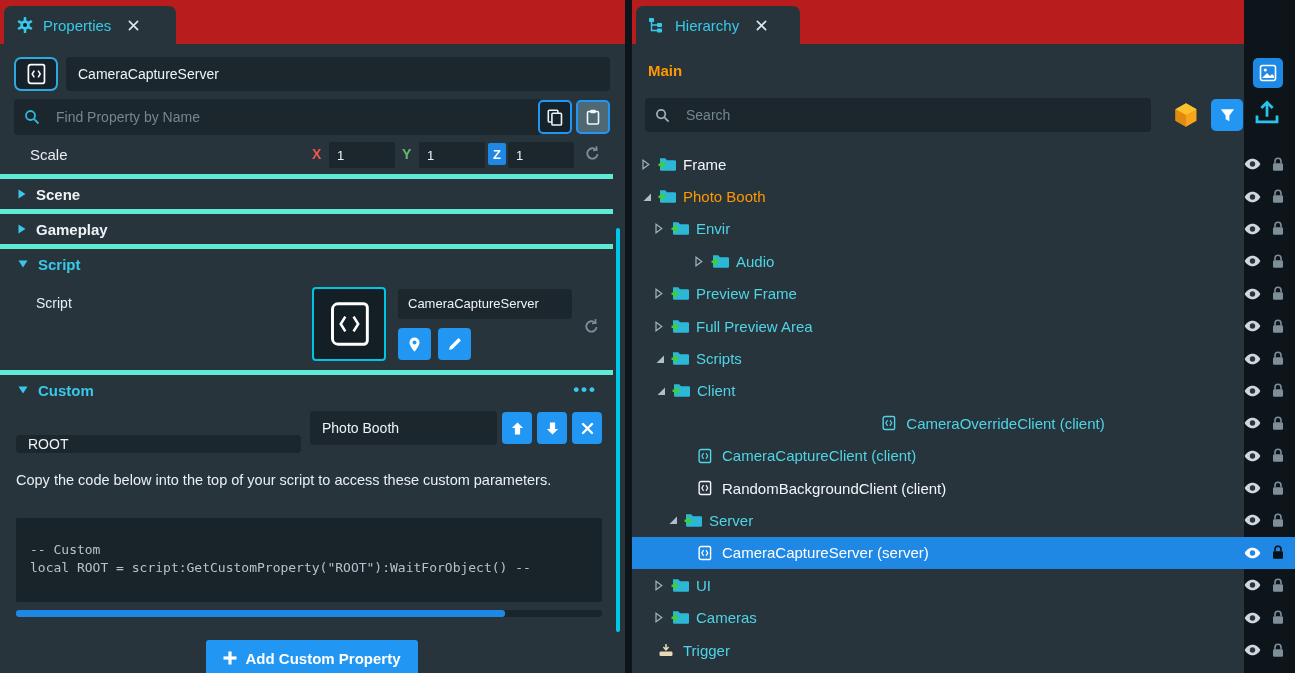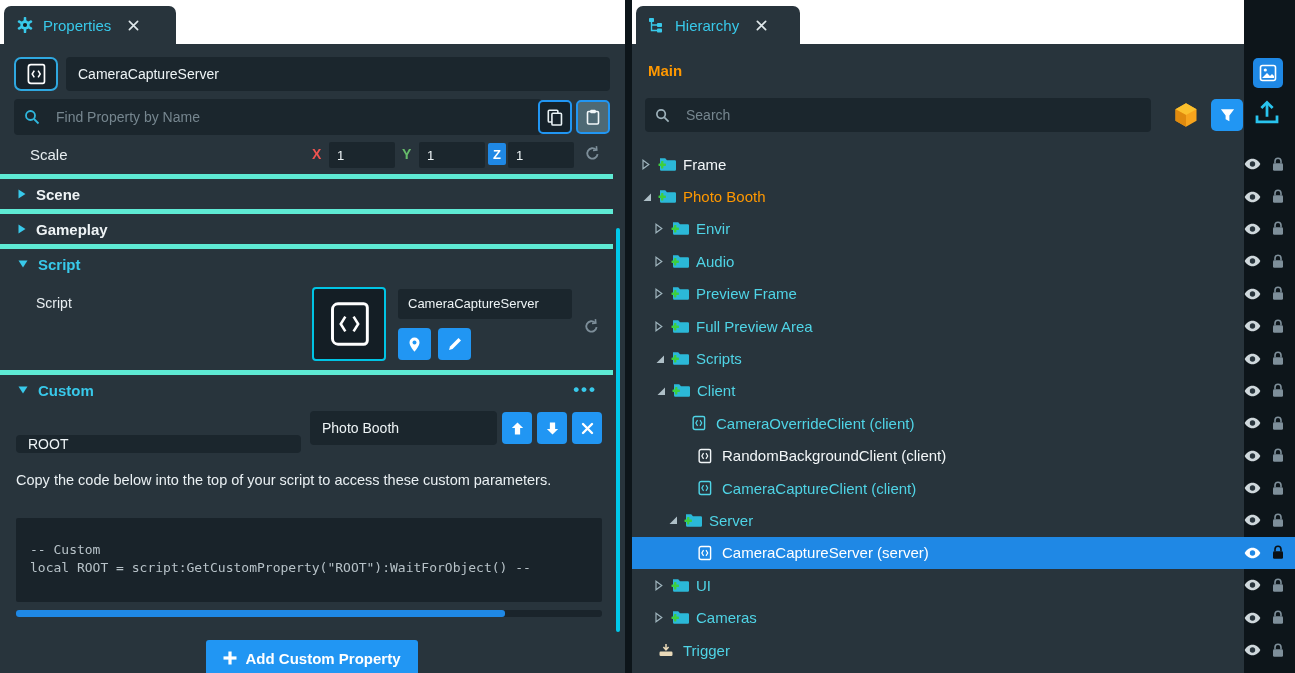--- a/index.html
+++ b/index.html
@@ -1,20 +1,20 @@
 <!DOCTYPE html>
 <html><head>
 <meta charset="utf-8">
 <style>
   html,body{margin:0;padding:0;background:#0d151a;}
   .stage{position:relative;width:1295px;height:673px;overflow:hidden;
          font-family:"Liberation Sans",sans-serif;color:#e8eef1;}
   .panel{position:absolute;top:0;height:673px;}
   
-  .tabbar{position:absolute;left:0;top:0;width:100%;height:44px;background:#ffffff;}
+  .tabbar{position:absolute;left:0;top:0;width:100%;height:44px;background:#b91c1c;}
   .tab{position:absolute;left:4px;top:6px;height:38px;background:#28343c;
        border-radius:7px 7px 0 0;display:flex;align-items:center;padding:0 12px;gap:9px;}
   .tab-label{color:#38c9ea;font-size:15px;}
   .tab-close{display:flex;margin-left:8px;cursor:pointer;}
   .panel-body{position:absolute;left:0;top:44px;width:100%;height:629px;background:#28343c;}
   
   .field{position:absolute;background:#1b262d;border-radius:4px;display:flex;align-items:center;}
   .field input{flex:1;background:transparent;border:none;outline:none;color:#eef4f6;
                font-family:"Liberation Sans",sans-serif;font-size:14px;padding:0 12px;width:100%;}
   .field input::placeholder{color:#76868f;}
@@ -412,21 +412,21 @@
               <circle cx="8.5" cy="6" r="2.7" fill="var(--rowbg,#28343c)"></circle>
             </svg>
           </span>
           <span class="lock">
             <svg width="12" height="15" viewBox="0 0 12 15">
               <path d="M3 6.2 V4.3 a3 3 0 0 1 6 0 V6.2" fill="none" stroke="currentColor" stroke-width="1.6"></path>
               <rect x="1" y="6.2" width="10" height="7.6" rx="1.3" fill="currentColor"></rect>
             </svg>
           </span>
         </div>
-        <div class="trow" style="padding-left: 23px;">
+        <div class="trow" style="padding-left: 23px; margin-left: 40px;">
           <span class="chev">
             <svg width="8" height="11" viewBox="0 0 8 11">
               <path d="M1 1.2 L6.8 5.5 L1 9.8 Z" fill="none" stroke="#9fb4bd" stroke-width="1.2"></path>
             </svg>
           </span>
           <span class="ticon cyan">
             <svg width="19" height="15" viewBox="0 0 19 15">
               <path d="M2 1.2 h5.2 l1.8 2 h7.8 a1.2 1.2 0 0 1 1.2 1.2 v8.2 a1.2 1.2 0 0 1 -1.2 1.2 H3.2 A1.2 1.2 0 0 1 2 12.6 Z" fill="#2bb8d8"></path>
               <rect x="0.5" y="6.6" width="7.4" height="2.3" rx="0.4" fill="#3ecf3e"></rect>
               <rect x="3.05" y="4.05" width="2.3" height="7.4" rx="0.4" fill="#3ecf3e"></rect>
@@ -547,29 +547,51 @@
               <circle cx="8.5" cy="6" r="2.7" fill="var(--rowbg,#28343c)"></circle>
             </svg>
           </span>
           <span class="lock">
             <svg width="12" height="15" viewBox="0 0 12 15">
               <path d="M3 6.2 V4.3 a3 3 0 0 1 6 0 V6.2" fill="none" stroke="currentColor" stroke-width="1.6"></path>
               <rect x="1" y="6.2" width="10" height="7.6" rx="1.3" fill="currentColor"></rect>
             </svg>
           </span>
         </div>
-        <div class="trow" style="padding-left: 43px;">
+        <div class="trow" style="padding-left: 43px; justify-content: center;">
           <span class="chev"></span>
           <span class="ticon cyan">
             <svg width="15" height="16" viewBox="0 0 16 17">
               <path d="M4.5 1.5 H13 a1.5 1.5 0 0 1 1.5 1.5 V14 a1.5 1.5 0 0 1 -1.5 1.5 H4.5 A2.2 2.2 0 0 1 2.3 13.3 V3.7 A2.2 2.2 0 0 1 4.5 1.5 Z" fill="none" stroke="currentColor" stroke-width="1.5"></path>
               <path d="M7 5.5 L5.2 8.5 L7 11.5 M9.6 5.5 L11.4 8.5 L9.6 11.5" fill="none" stroke="currentColor" stroke-width="1.3"></path>
             </svg>
           </span>
           <span class="tlabel cyan">CameraOverrideClient (client)</span>
+          <span class="eye">
+            <svg width="17" height="12" viewBox="0 0 17 12">
+              <path d="M8.5 0.7 C4.7 0.7 1.9 3.4 0.7 6 C1.9 8.6 4.7 11.3 8.5 11.3 C12.3 11.3 15.1 8.6 16.3 6 C15.1 3.4 12.3 0.7 8.5 0.7 Z" fill="currentColor"></path>
+              <circle cx="8.5" cy="6" r="2.7" fill="var(--rowbg,#28343c)"></circle>
+            </svg>
+          </span>
+          <span class="lock">
+            <svg width="12" height="15" viewBox="0 0 12 15">
+              <path d="M3 6.2 V4.3 a3 3 0 0 1 6 0 V6.2" fill="none" stroke="currentColor" stroke-width="1.6"></path>
+              <rect x="1" y="6.2" width="10" height="7.6" rx="1.3" fill="currentColor"></rect>
+            </svg>
+          </span>
+        </div>
+        <div class="trow" style="padding-left: 49px;">
+          <span class="chev"></span>
+          <span class="ticon cyan">
+            <svg width="15" height="16" viewBox="0 0 16 17">
+              <path d="M4.5 1.5 H13 a1.5 1.5 0 0 1 1.5 1.5 V14 a1.5 1.5 0 0 1 -1.5 1.5 H4.5 A2.2 2.2 0 0 1 2.3 13.3 V3.7 A2.2 2.2 0 0 1 4.5 1.5 Z" fill="none" stroke="currentColor" stroke-width="1.5"></path>
+              <path d="M7 5.5 L5.2 8.5 L7 11.5 M9.6 5.5 L11.4 8.5 L9.6 11.5" fill="none" stroke="currentColor" stroke-width="1.3"></path>
+            </svg>
+          </span>
+          <span class="tlabel cyan">CameraCaptureClient (client)</span>
           <span class="eye">
             <svg width="17" height="12" viewBox="0 0 17 12">
               <path d="M8.5 0.7 C4.7 0.7 1.9 3.4 0.7 6 C1.9 8.6 4.7 11.3 8.5 11.3 C12.3 11.3 15.1 8.6 16.3 6 C15.1 3.4 12.3 0.7 8.5 0.7 Z" fill="currentColor"></path>
               <circle cx="8.5" cy="6" r="2.7" fill="var(--rowbg,#28343c)"></circle>
             </svg>
           </span>
           <span class="lock">
             <svg width="12" height="15" viewBox="0 0 12 15">
               <path d="M3 6.2 V4.3 a3 3 0 0 1 6 0 V6.2" fill="none" stroke="currentColor" stroke-width="1.6"></path>
               <rect x="1" y="6.2" width="10" height="7.6" rx="1.3" fill="currentColor"></rect>
@@ -591,42 +613,20 @@
               <circle cx="8.5" cy="6" r="2.7" fill="var(--rowbg,#28343c)"></circle>
             </svg>
           </span>
           <span class="lock">
             <svg width="12" height="15" viewBox="0 0 12 15">
               <path d="M3 6.2 V4.3 a3 3 0 0 1 6 0 V6.2" fill="none" stroke="currentColor" stroke-width="1.6"></path>
               <rect x="1" y="6.2" width="10" height="7.6" rx="1.3" fill="currentColor"></rect>
             </svg>
           </span>
         </div>
-        <div class="trow" style="padding-left: 49px;">
-          <span class="chev"></span>
-          <span class="ticon cyan">
-            <svg width="15" height="16" viewBox="0 0 16 17">
-              <path d="M4.5 1.5 H13 a1.5 1.5 0 0 1 1.5 1.5 V14 a1.5 1.5 0 0 1 -1.5 1.5 H4.5 A2.2 2.2 0 0 1 2.3 13.3 V3.7 A2.2 2.2 0 0 1 4.5 1.5 Z" fill="none" stroke="currentColor" stroke-width="1.5"></path>
-              <path d="M7 5.5 L5.2 8.5 L7 11.5 M9.6 5.5 L11.4 8.5 L9.6 11.5" fill="none" stroke="currentColor" stroke-width="1.3"></path>
-            </svg>
-          </span>
-          <span class="tlabel cyan">CameraCaptureClient (client)</span>
-          <span class="eye">
-            <svg width="17" height="12" viewBox="0 0 17 12">
-              <path d="M8.5 0.7 C4.7 0.7 1.9 3.4 0.7 6 C1.9 8.6 4.7 11.3 8.5 11.3 C12.3 11.3 15.1 8.6 16.3 6 C15.1 3.4 12.3 0.7 8.5 0.7 Z" fill="currentColor"></path>
-              <circle cx="8.5" cy="6" r="2.7" fill="var(--rowbg,#28343c)"></circle>
-            </svg>
-          </span>
-          <span class="lock">
-            <svg width="12" height="15" viewBox="0 0 12 15">
-              <path d="M3 6.2 V4.3 a3 3 0 0 1 6 0 V6.2" fill="none" stroke="currentColor" stroke-width="1.6"></path>
-              <rect x="1" y="6.2" width="10" height="7.6" rx="1.3" fill="currentColor"></rect>
-            </svg>
-          </span>
-        </div>
         <div class="trow" style="padding-left: 36px;">
           <span class="chev">
             <svg width="10" height="10" viewBox="0 0 10 10">
               <path d="M9 1.5 V9 H1.5 Z" fill="#aebfc7"></path>
             </svg>
           </span>
           <span class="ticon cyan">
             <svg width="19" height="15" viewBox="0 0 19 15">
               <path d="M2 1.2 h5.2 l1.8 2 h7.8 a1.2 1.2 0 0 1 1.2 1.2 v8.2 a1.2 1.2 0 0 1 -1.2 1.2 H3.2 A1.2 1.2 0 0 1 2 12.6 Z" fill="#2bb8d8"></path>
               <rect x="0.5" y="6.6" width="7.4" height="2.3" rx="0.4" fill="#3ecf3e"></rect>

